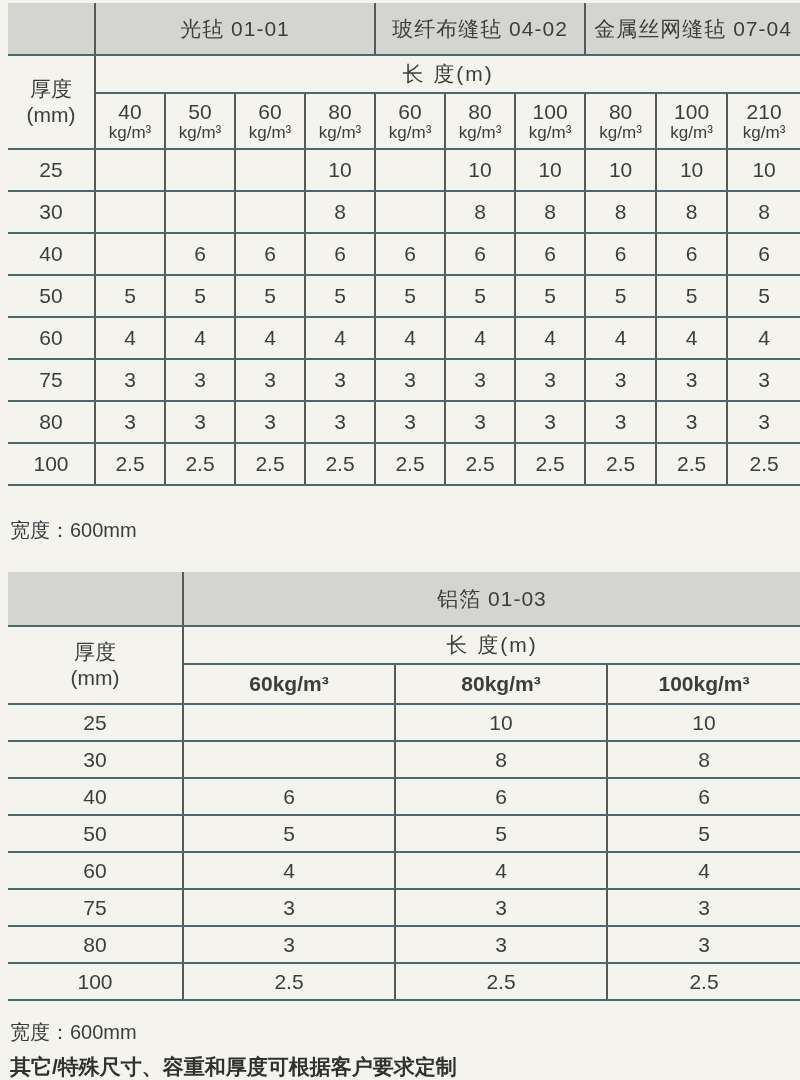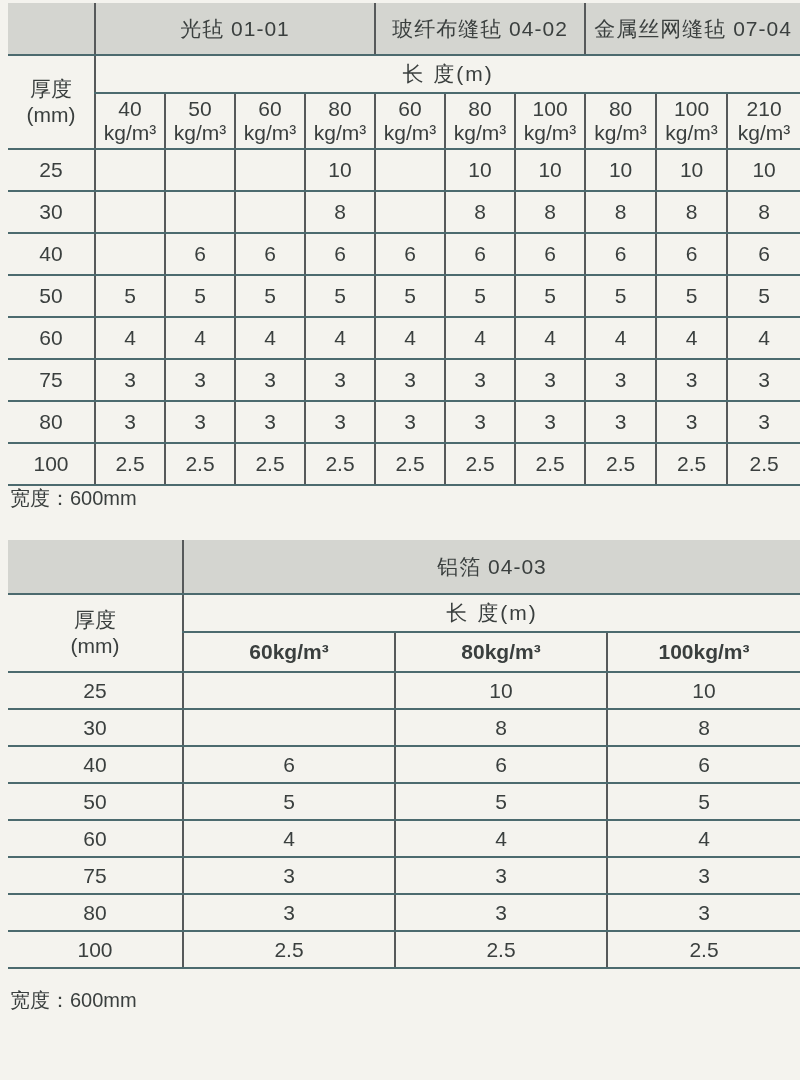--- a/index.html
+++ b/index.html
@@ -49,24 +49,24 @@
   tr.data-row-1{height:42px;}
   tr.band-row-2{height:54px;}
   tr.len-row-2{height:38px;}
   tr.dens-row-2{height:40px;}
   tr.data-row-2{height:37px;}
   td.thick-head{font-size:21px;line-height:1.25;margin-top:48px;}
   td.thick-head span{display:block;}
   td.len-head{letter-spacing:2px;font-size:21px;margin-top:24px;}
   td.dens span{display:block;line-height:1.12;}
   td.dens .dv{font-size:21px;}
-  td.dens .du{font-size:21px;}
+  td.dens .du{font-size:17px;}
   td.dens2{font-size:20px;font-weight:bold;}
   .note{
-    margin:0 0 0 10px;
+    margin:32px 0 0 10px;
     font-size:20px;
     color:var(--txt);
     line-height:24px;
   }
   .gap-t2{margin-top:30px;}
   .note2{margin-top:19px;}
   .footer-note{
     margin:10px 0 0 10px;
     font-size:21px;
     font-weight:bold;
@@ -261,21 +261,21 @@
   <table class="spec gap-t2">
     <colgroup>
       <col style="width:175px">
       <col style="width:212px">
       <col style="width:212px">
       <col style="width:193px">
     </colgroup>
     <tbody>
       <tr class="band-row-2">
         <td class="corner"></td>
-        <td class="bandcell vl" colspan="3">铝箔 04-03</td>
+        <td class="bandcell vl" colspan="3">铝箔 01-03</td>
       </tr>
       <tr class="len-row-2">
         <td class="thick-head" rowspan="2">
           <span>厚度</span>
           <span>(mm)</span>
         </td>
         <td class="len-head vl" colspan="3">长 度(m)</td>
       </tr>
       <tr class="dens-row-2">
         <td class="dens2 vl">60kg/m³</td>
@@ -328,14 +328,15 @@
         <td>100</td>
         <td class="vl">2.5</td>
         <td class="vl">2.5</td>
         <td class="vl">2.5</td>
       </tr>
     </tbody>
   </table>
 
   <div class="note note2">宽度：600mm</div>
 
+  <div class="footer-note">其它/特殊尺寸、容重和厚度可根据客户要求定制</div>
 
 </div>
 
 </body></html>

